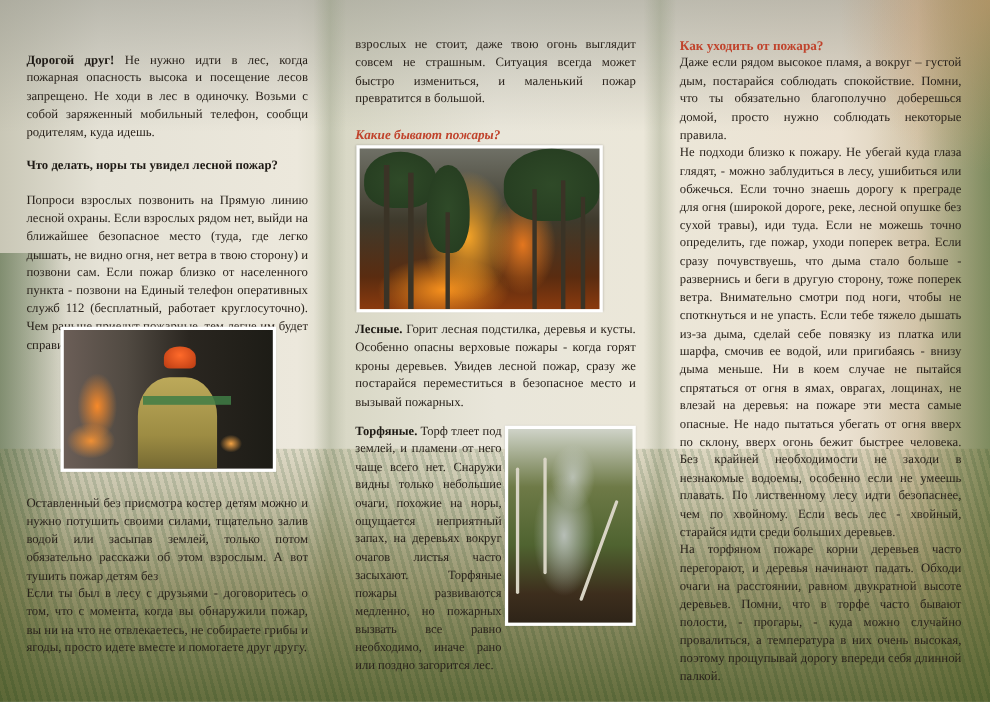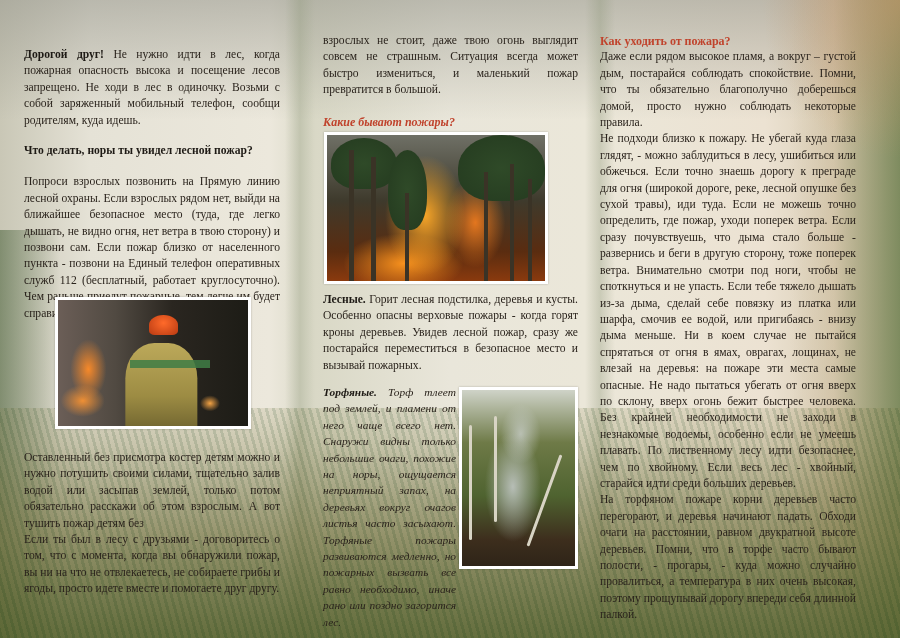--- a/index.html
+++ b/index.html
@@ -39,21 +39,21 @@
     position: absolute; top: 0; bottom: 0; width: 30px;
     background: linear-gradient(90deg, rgba(140,150,120,0), rgba(140,150,120,0.35), rgba(140,150,120,0));
   }
   .bg-fold1 { left: 285px; }
   .bg-fold2 { left: 585px; }
 
   .col { position: absolute; top: 0; font-size: 11.6px; line-height: 16.4px; text-align: justify; }
   .col p { margin: 0; }
   .col1 { left: 24px; width: 256px; }
   .col2 { left: 323px; width: 255px; }
-  .col3 { left: 600px; width: 256px; }
+  .col3 { left: 618px; width: 256px; }
   .heading-dark { font-weight: bold; color: #1e1a15; }
   .heading-red { font-weight: bold; color: #c0432c; font-size: 12px; }
 
   .photo {
     position: absolute; background: #fff; padding: 3px;
     box-shadow: 0 0 2px rgba(0,0,0,0.25);
   }
   .photo .pic { width: 100%; height: 100%; position: relative; overflow: hidden; }
 
   
@@ -157,21 +157,21 @@
     <div class="tree" style="left:92%; height:70%;"></div>
   </div>
 </div>
 
 <div class="col col2" style="top:292px;">
   <p>
     <span class="heading-dark">Лесные.</span><span> Горит лесная подстилка,  деревья и кусты. Особенно опасны верховые пожары - когда горят кроны деревьев. Увидев лесной пожар, сразу же постарайся переместиться в безопасное место и вызывай пожарных.</span>
   </p>
 </div>
 
-<div class="col" style="left:323px; top:384px; width:133px; font-size:11.4px; line-height:16.4px; text-align:justify;font-style:italic;">
+<div class="col" style="left:323px; top:384px; width:133px; font-size:11.4px; line-height:16.4px; text-align:justify;">
   <p>
     <span class="heading-dark">Торфяные.</span><span> Торф тлеет под землей, и пламени от него чаще всего нет. Снаружи видны только небольшие очаги, похожие на норы, ощущается неприятный запах, на деревьях вокруг очагов листья часто засыхают. Торфяные пожары развиваются медленно, но пожарных вызвать все равно необходимо, иначе рано или поздно загорится лес.</span>
   </p>
 </div>
 
 <div class="photo" style="left:459px; top:387px; width:113px; height:176px;">
   <div class="pic pic-peat">
     <div class="birch" style="left:6%; top:20%; height:65%;"></div>
     <div class="birch" style="left:28%; top:15%; height:60%;"></div>
     <div class="birch" style="left:72%; top:35%; height:55%; transform:rotate(20deg);"></div>

